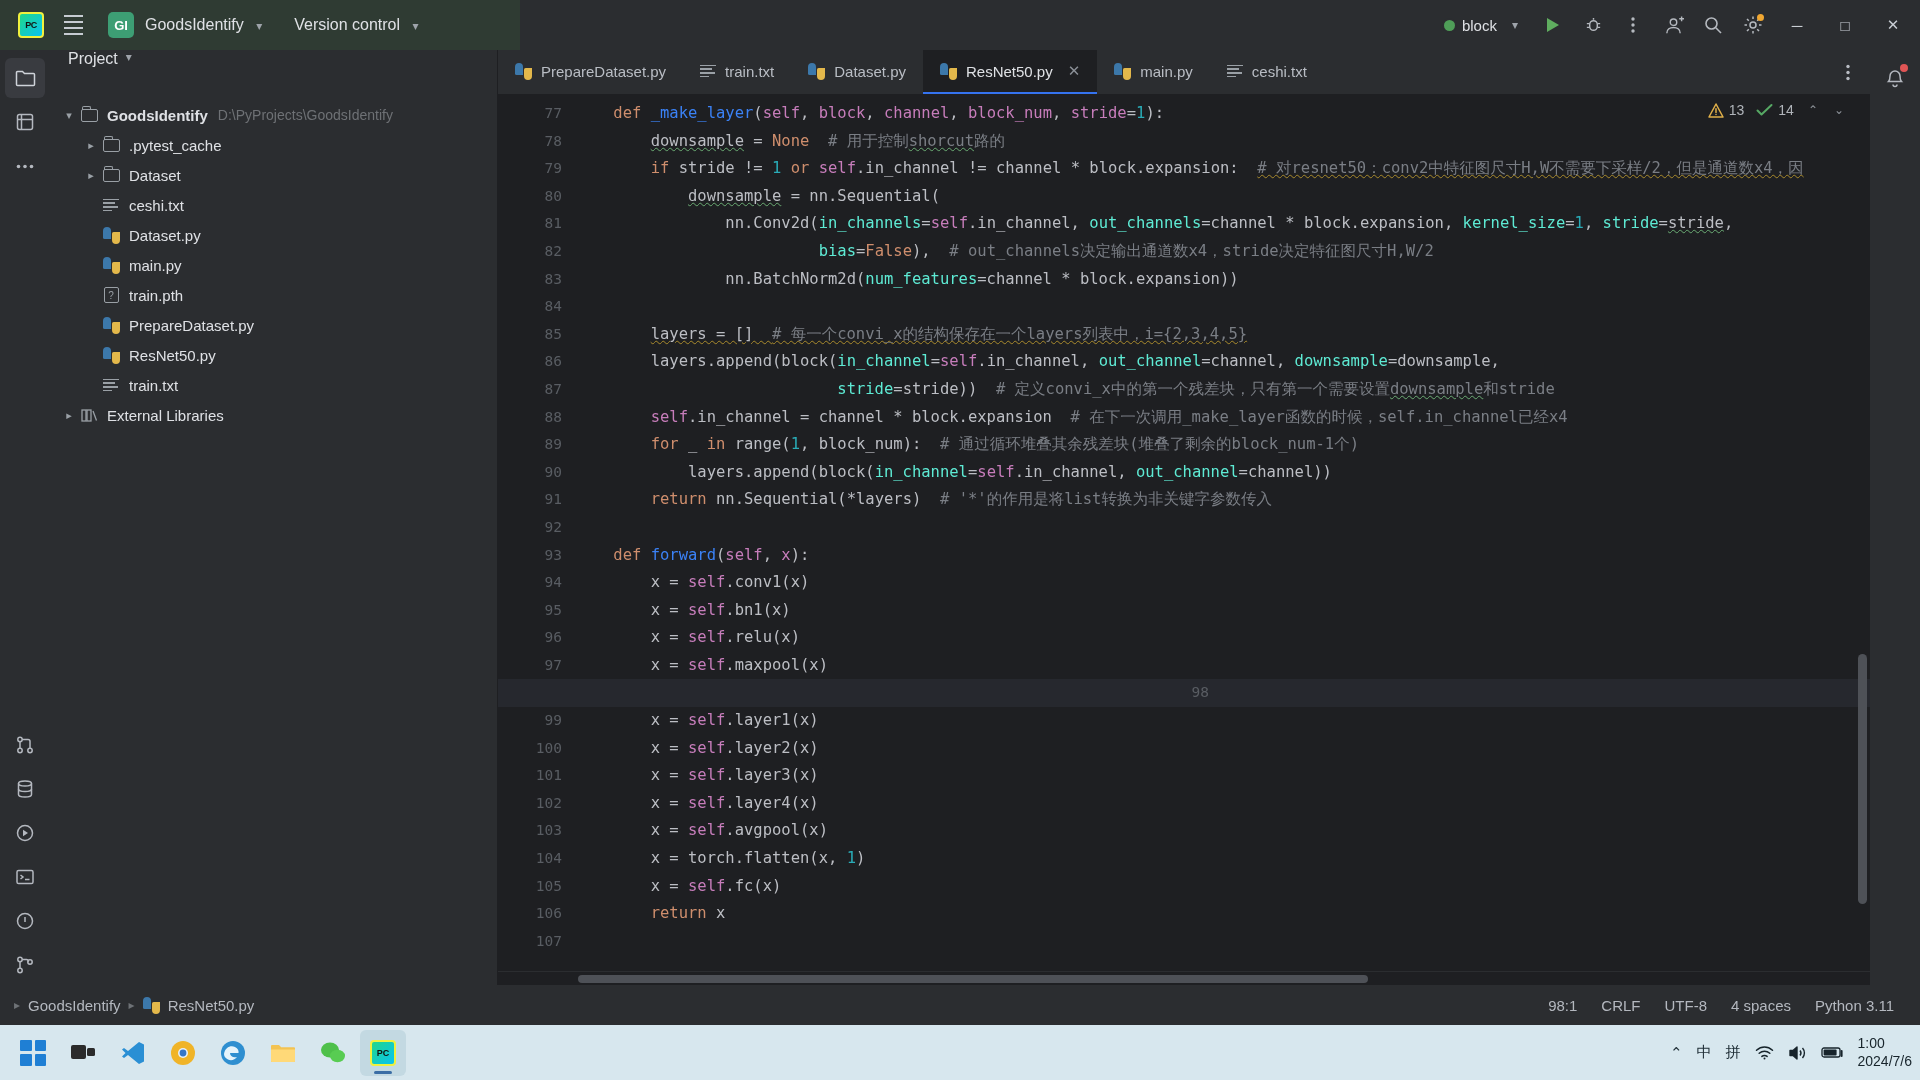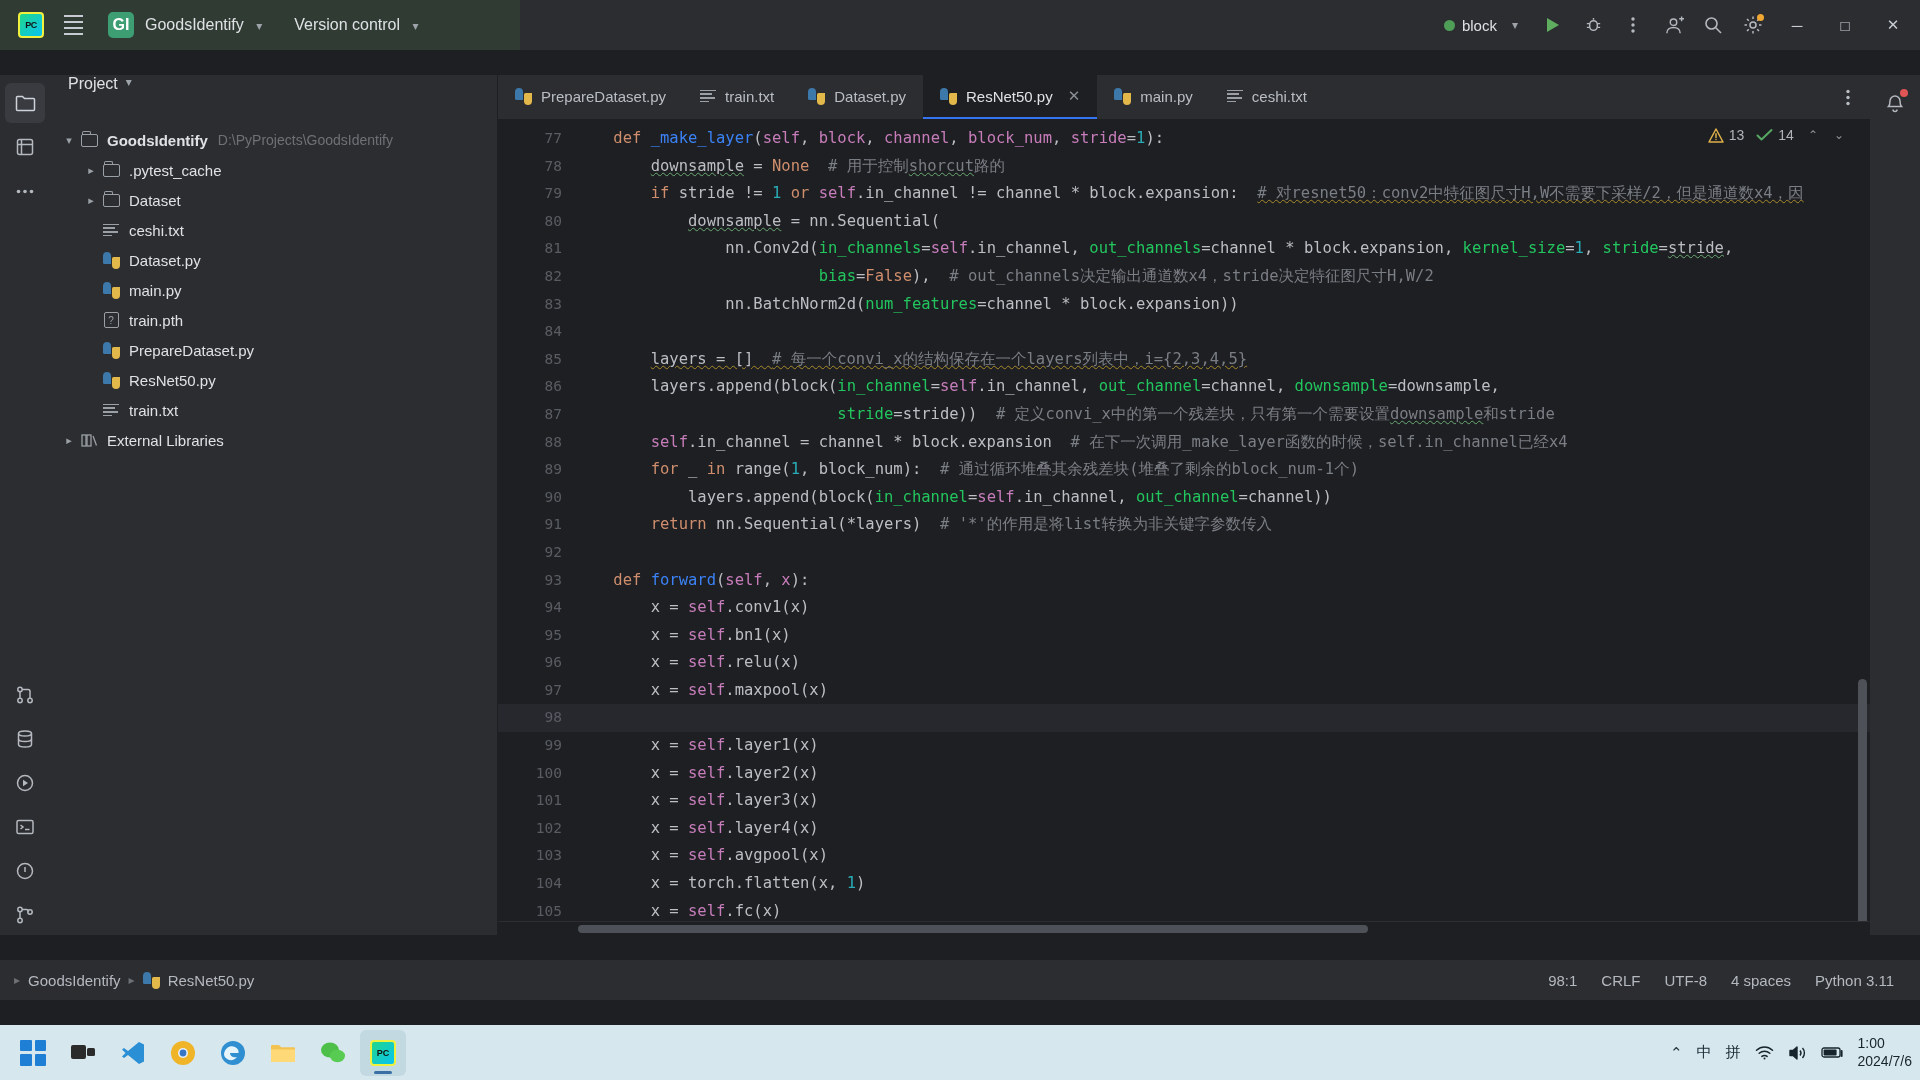--- a/index.html
+++ b/index.html
@@ -2,42 +2,42 @@
 <html><head>
 <meta charset="utf-8">
 <style>
   * { box-sizing: border-box; margin:0; padding:0; }
   html,body { width:1920px; height:1080px; overflow:hidden; }
   body {
     font-family: "Liberation Sans", sans-serif;
     background:#1e1f22; color:#bcbec4;
     font-size:15px;
   }
-  .app { width:1920px; height:1080px; display:flex; flex-direction:column; position:relative;gap:25px; }
+  .app { width:1920px; height:1080px; display:flex; flex-direction:column; position:relative; }
 
   
   .titlebar {
     height:50px; flex:0 0 50px; display:flex; align-items:center;
     background:linear-gradient(90deg,#2f3b33 0%,#2f3b33 520px,#2b2d30 520px,#2b2d30 100%);
     padding:0 6px; position:relative;
   }
   .tb-left { display:flex; align-items:center; gap:2px; }
   .pc-logo {
     width:26px;height:26px;margin:0 10px 0 12px;border-radius:4px;
     background:linear-gradient(135deg,#21d789,#07c3f2);
     display:flex;align-items:center;justify-content:center;
     border:2px solid #f0f13e;
   }
   .pc-logo span{font-size:9px;font-weight:bold;color:#111;letter-spacing:-.5px;}
   .hamburger { width:34px;height:34px;display:flex;flex-direction:column;justify-content:center;align-items:center;gap:4px;cursor:pointer;border-radius:5px;}
   .hamburger i{display:block;width:19px;height:2px;background:#c6cbd2;}
   .proj-badge {
     width:26px;height:26px;border-radius:5px;background:#3d9e74;
     display:flex;align-items:center;justify-content:center;
-    font-size:16px;font-weight:bold;color:#fff;margin-left:16px;
+    font-size:13px;font-weight:bold;color:#fff;margin-left:16px;
   }
   .proj-name{ margin-left:9px;font-size:16px;color:#dfe1e5; }
   .chev { display:inline-block; margin-left:8px; color:#9ea3aa; font-size:12px; }
   .vc { margin-left:30px; font-size:16px; color:#dfe1e5; }
 
   .tb-right { position:absolute; right:4px; top:0; height:50px; display:flex; align-items:center; gap:2px;}
   .runcfg { display:flex;align-items:center;gap:7px;color:#dfe1e5;font-size:15px;padding:4px 8px;border-radius:5px;margin-right:6px;}
   .dot-green{width:11px;height:11px;border-radius:50%;background:#4f9e58;box-shadow:0 0 0 2px #2b2d30;}
   .ticon { width:38px;height:38px;display:flex;align-items:center;justify-content:center;border-radius:5px;cursor:pointer;color:#c0c4c9; position:relative;}
   .ticon svg{display:block;}
@@ -98,32 +98,32 @@
   .insp-ok{display:flex;align-items:center;gap:5px;color:#b0b4ba;}
   .insp-arrow{color:#8b9097;font-size:12px;cursor:pointer;padding:0 2px;}
 
   pre.code{
     font-family:"DejaVu Sans Mono","Liberation Mono",monospace;
     font-size:15.5px; line-height:27.6px; margin:0; padding:0;
     white-space:pre; color:#bcbec4;
   }
   .codetable{ display:block; padding-top:6px;}
   .ln{ display:flex; height:27.6px; align-items:center; }
-  .ln.cur{ background:#26282e; }
+  .ln.cur{ background:#26282e;flex-direction:column; }
   .gut{ width:78px; flex:0 0 78px; text-align:right; padding-right:14px; color:#595d63; font-size:14.5px;
         font-family:"DejaVu Sans Mono","Liberation Mono",monospace; }
   .src{ flex:1; font-family:"DejaVu Sans Mono","Liberation Mono",monospace; font-size:15.5px; white-space:pre; }
 
   
   .kw{color:#cf8e6d;}           
   .fn{color:#3b82f6;}           
   .self{color:#c77dbb;}
   .num{color:#2aacb8;}
   .param{color:#c77dbb;}
-  .kwarg{color:#22c55e;}
+  .kwarg{color:#5eead4;}
   .cmt{color:#7a7e85;}
   .plain{color:#bcbec4;}
   .err-u{ text-decoration: underline; text-decoration-color:#6aab73; text-decoration-style: wavy; text-decoration-thickness:1px;}
   .warn-u{ text-decoration: underline; text-decoration-color:#a98a2c; text-decoration-style: wavy; text-decoration-thickness:1px;}
 
   
   .vscroll{ position:absolute; right:3px; top:560px; width:9px; height:250px; background:#4e5157; border-radius:5px;}
   .hscroll-track{ height:14px; background:#1e1f22; position:relative; border-top:1px solid #2b2d30;}
   .hscroll{ position:absolute; left:80px; top:3px; height:8px; width:790px; background:#4e5157; border-radius:5px;}
 

